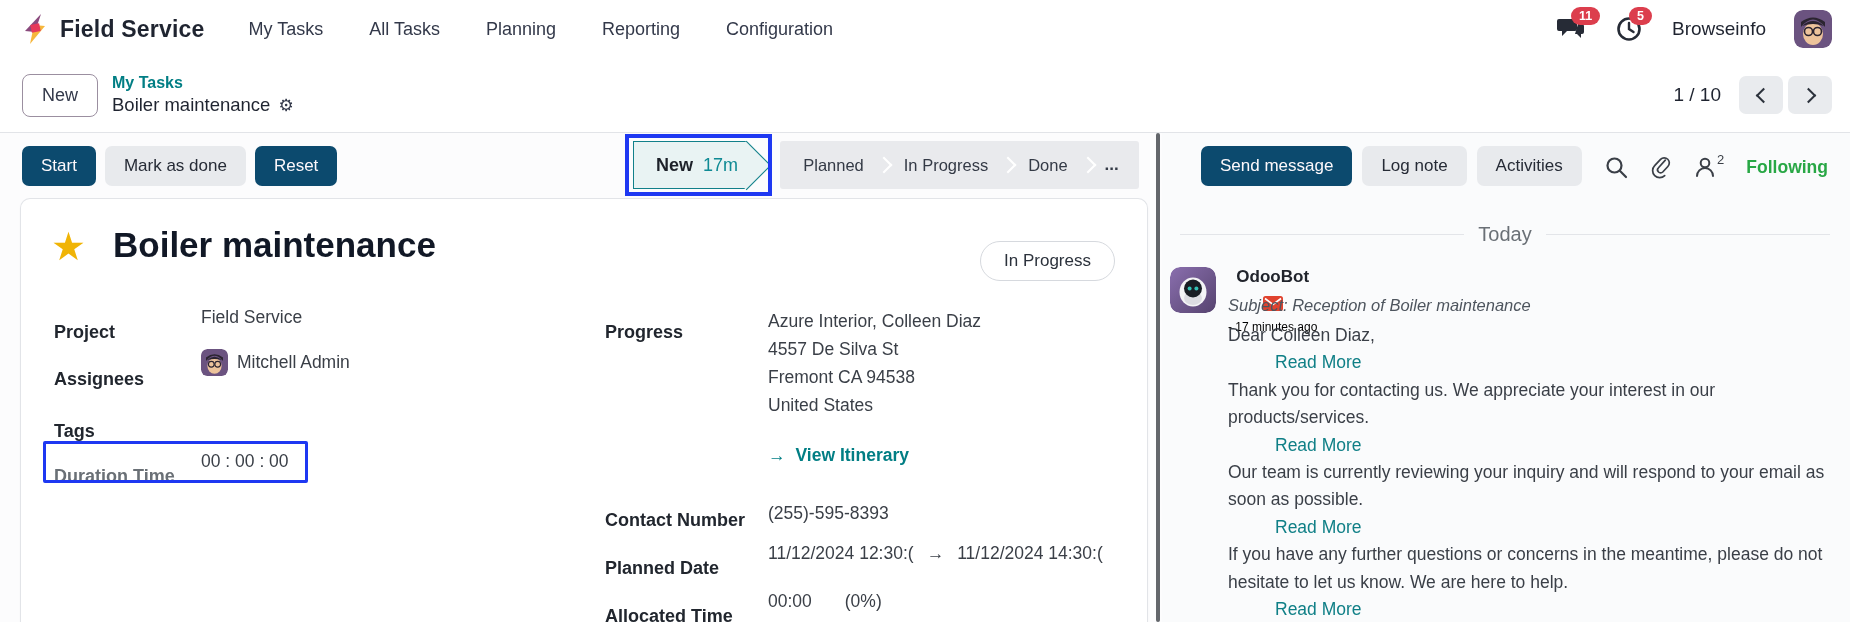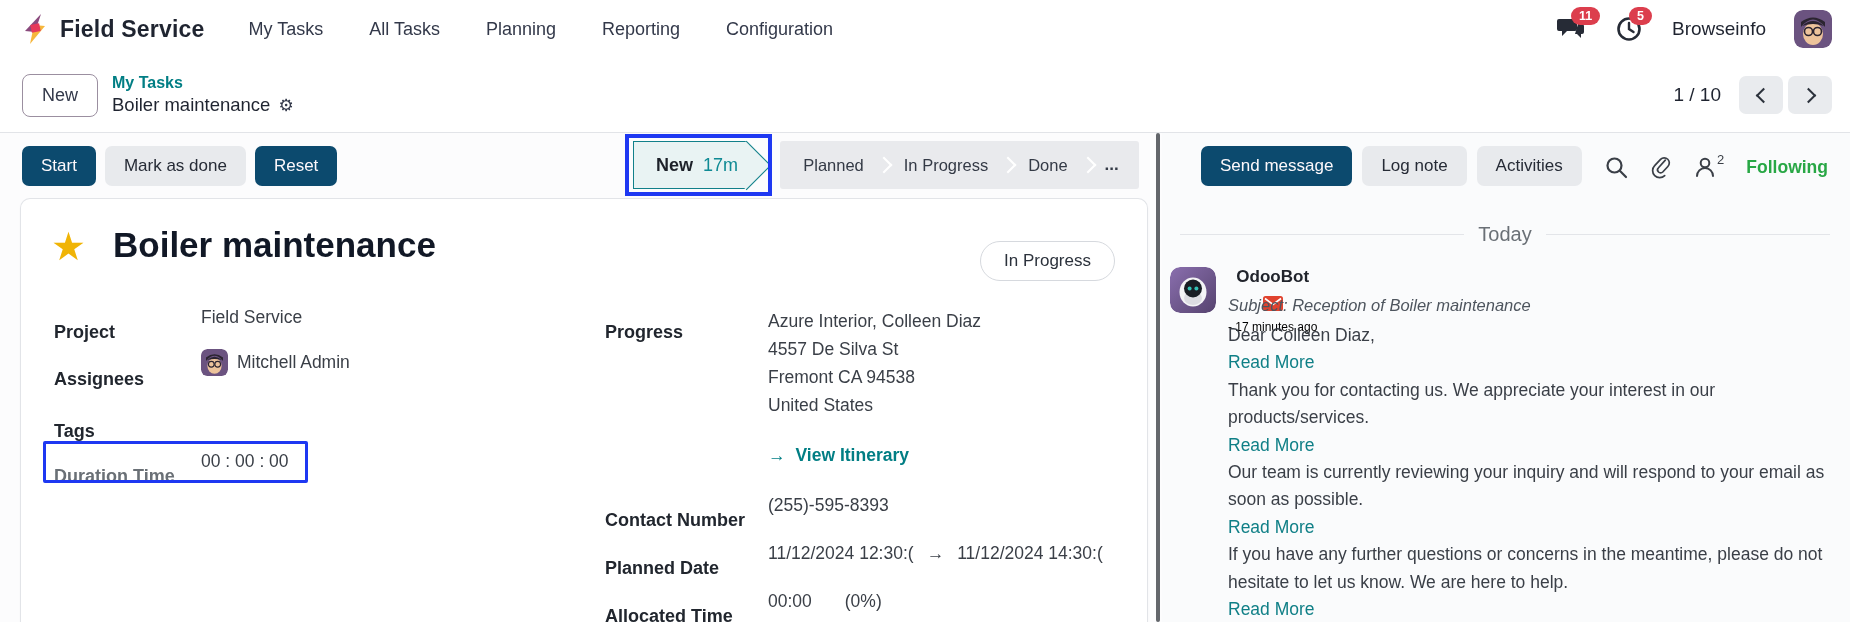--- a/index.html
+++ b/index.html
@@ -98,21 +98,21 @@
   .following { color:#28a745; font-size:17.5px; font-weight:700; cursor:pointer; }
   .day-divider { position:absolute; left:18px; right:20px; top:90px; display:flex; align-items:center; gap:14px; }
   .day-divider .line { flex:1; height:1px; background:#e3e5e9; }
   .day-divider .day { color:#6a7076; font-size:20px; }
   .msg-avatar { position:absolute; left:8px; top:134px; width:46px; height:46px; border-radius:10px; overflow:hidden; }
   .msg-head { position:absolute; left:66px; top:134px; display:flex; align-items:center; gap:9px;flex-direction:column; }
   .msg-author { font-size:17px; font-weight:700; color:#21242c; cursor:pointer; }
   .msg-time { font-size:12px; color:#000000; }
   .msg-subject { position:absolute; left:66px; top:163px; font-size:16.5px; font-style:italic; color:#4e555e; }
   .msg-body { position:absolute; left:66px; top:189px; width:600px; font-size:17.5px; color:#3a3f47; line-height:27.4px; }
-  .read-more { color:#0f7f86; cursor:pointer; }
+  .read-more { color:#0f7f86; cursor:pointer;margin-left:47px; }
 </style>
 </head>
 <body>
 
 <header class="topnav">
   <div class="brand">
     <svg width="27" height="32" viewBox="0 0 27 32">
       <polygon points="19,1 3,18 13,19" fill="#8a4a7d"></polygon>
       <polygon points="8,31 23,13 12,12" fill="#f6b73c"></polygon>
       <rect x="9" y="11" width="9" height="8" fill="#e6395a" transform="rotate(-12 13.5 15)"></rect>
@@ -236,21 +236,21 @@
     <div>Fremont CA 94538</div>
     <div>United States</div>
   </div>
 
   <span class="fv itin" style="left:747px; top:246px;">
     <span>→</span>
     <span>View Itinerary</span>
   </span>
 
   <span class="fl" style="left:584px; top:296px;">Contact Number</span>
-  <span class="fv" style="left:747px; top:296px;">(255)-595-8393</span>
+  <span class="fv" style="left:747px; top:304px;">(255)-595-8393</span>
 
   <span class="fl" style="left:584px; top:344px;">Planned Date</span>
   <span class="fv planned" style="left:747px; top:344px;">
     <span>11/12/2024 12:30:(</span>
     <span style="color:#3a3f47;">→</span>
     <span>11/12/2024 14:30:(</span>
   </span>
 
   <span class="fl" style="left:584px; top:392px;">Allocated Time</span>
   <span class="fv alloc" style="left:747px; top:392px;">

